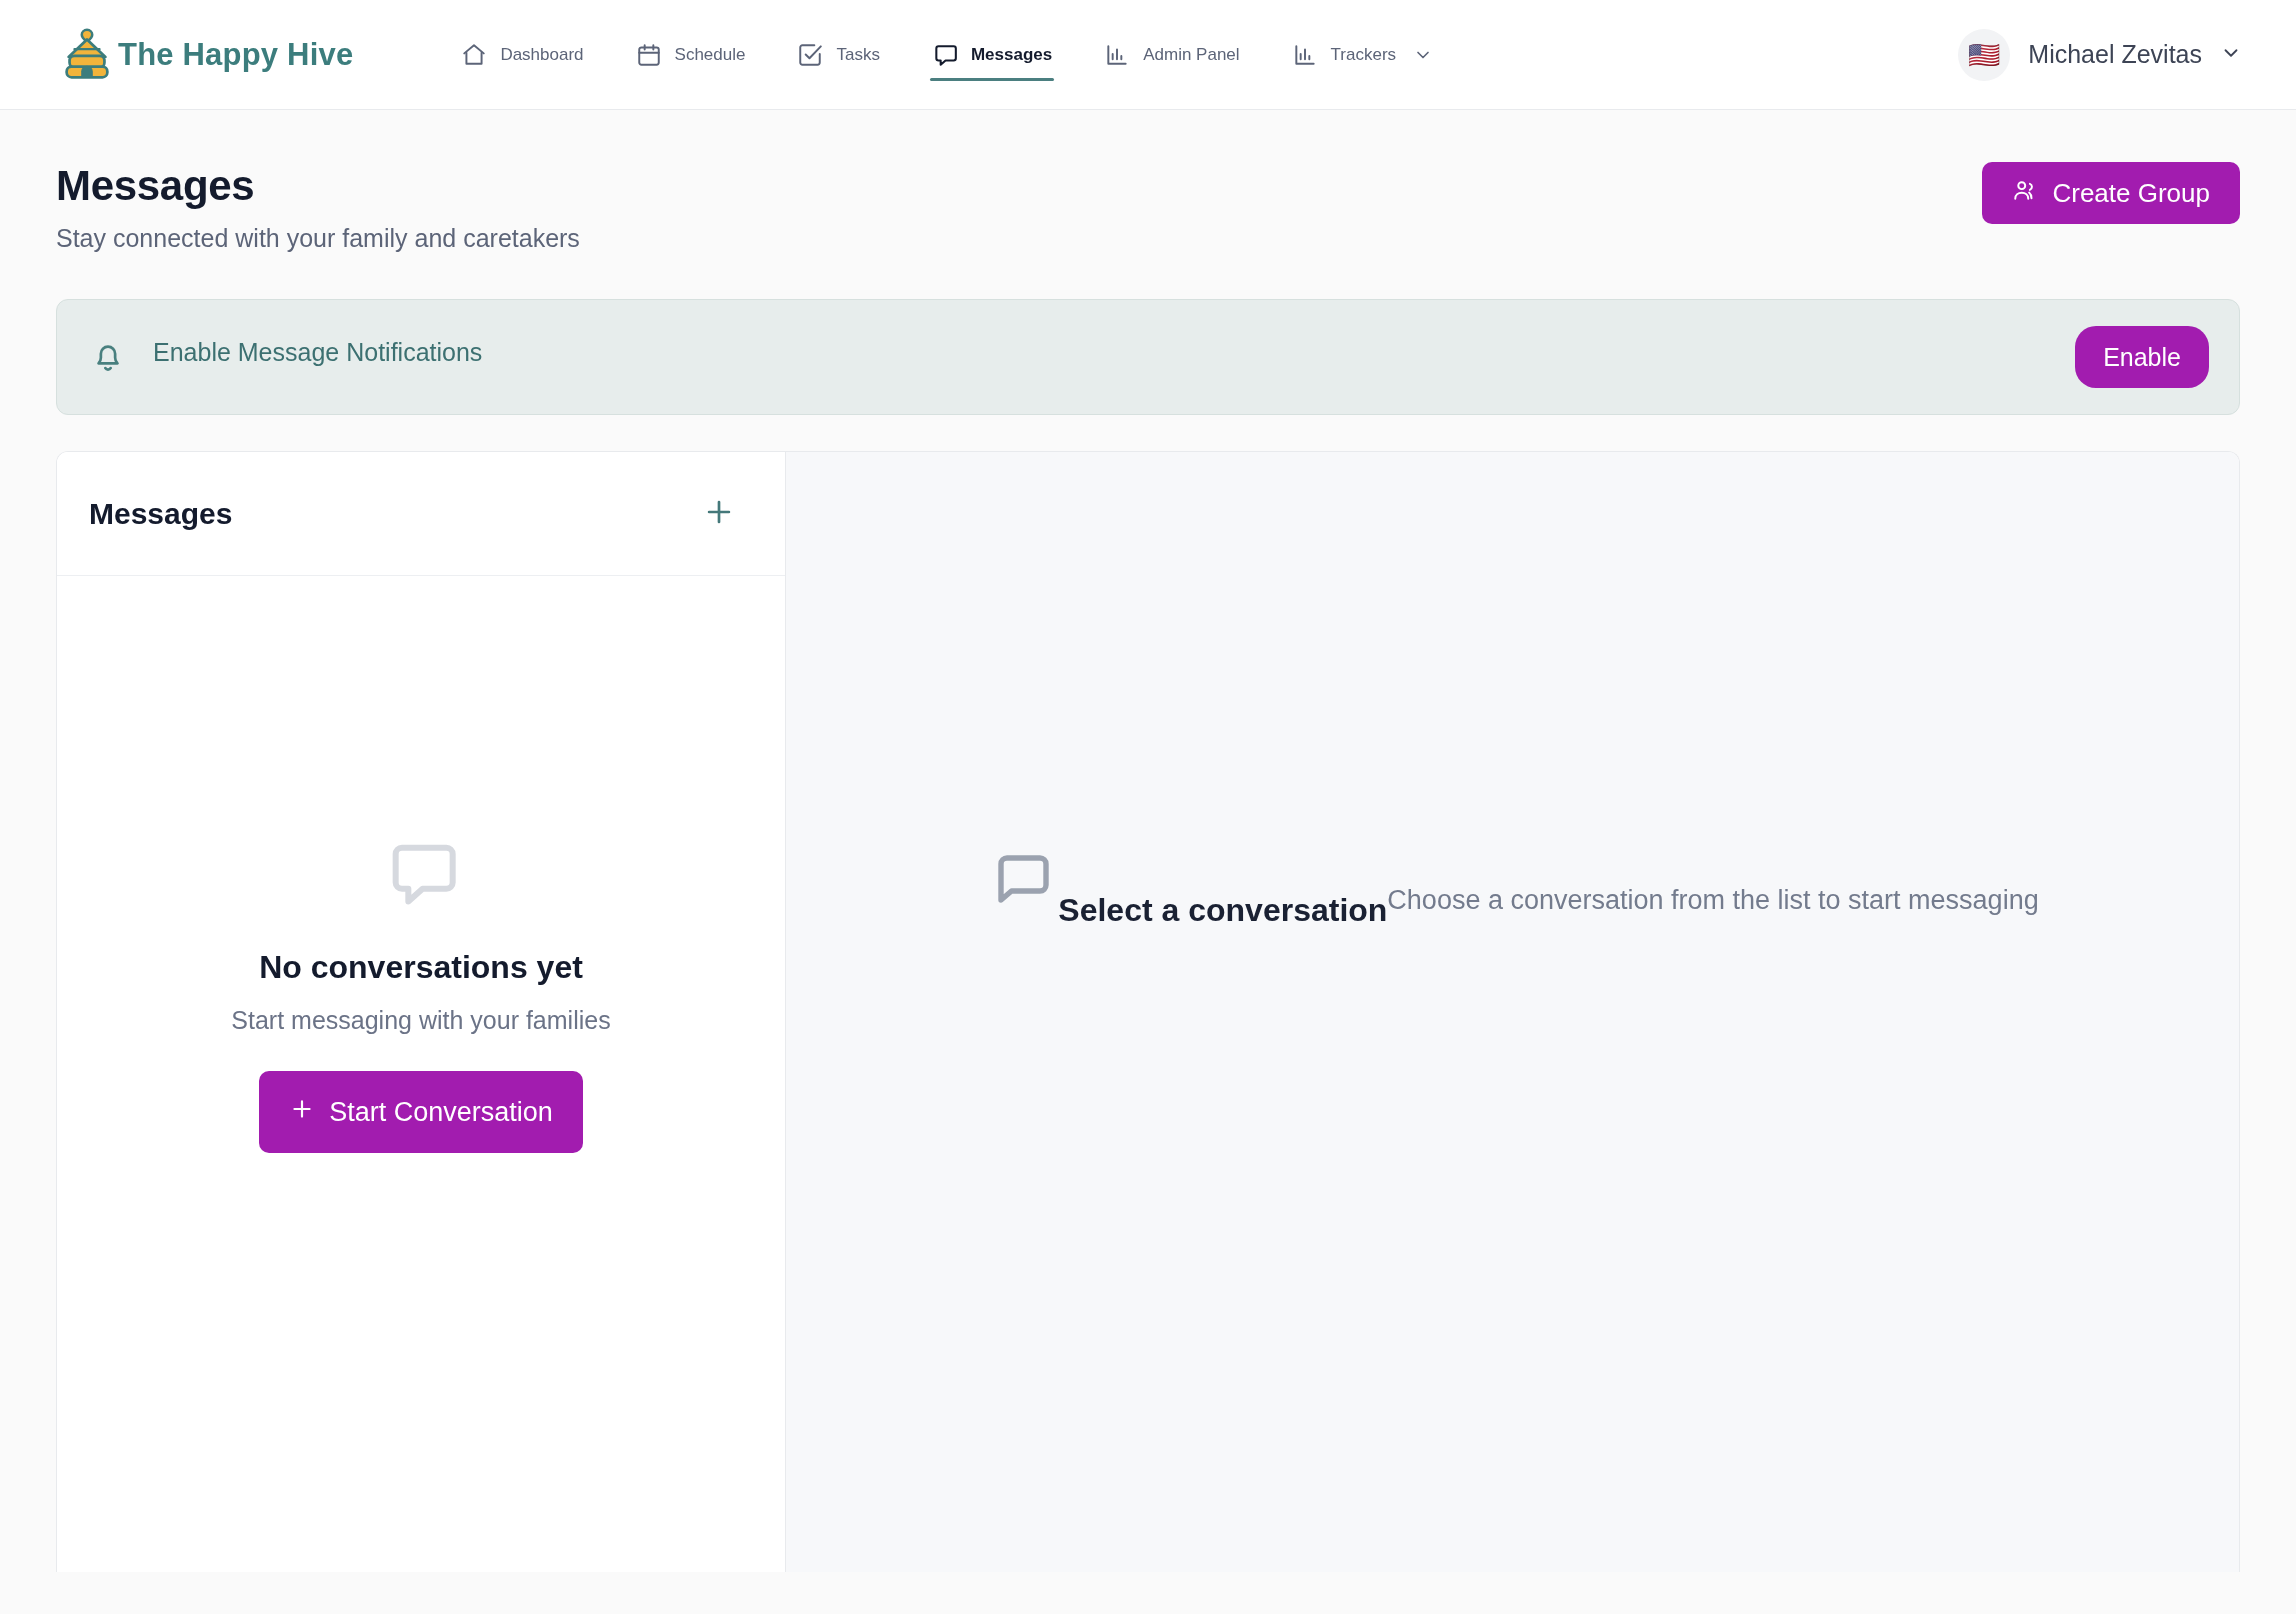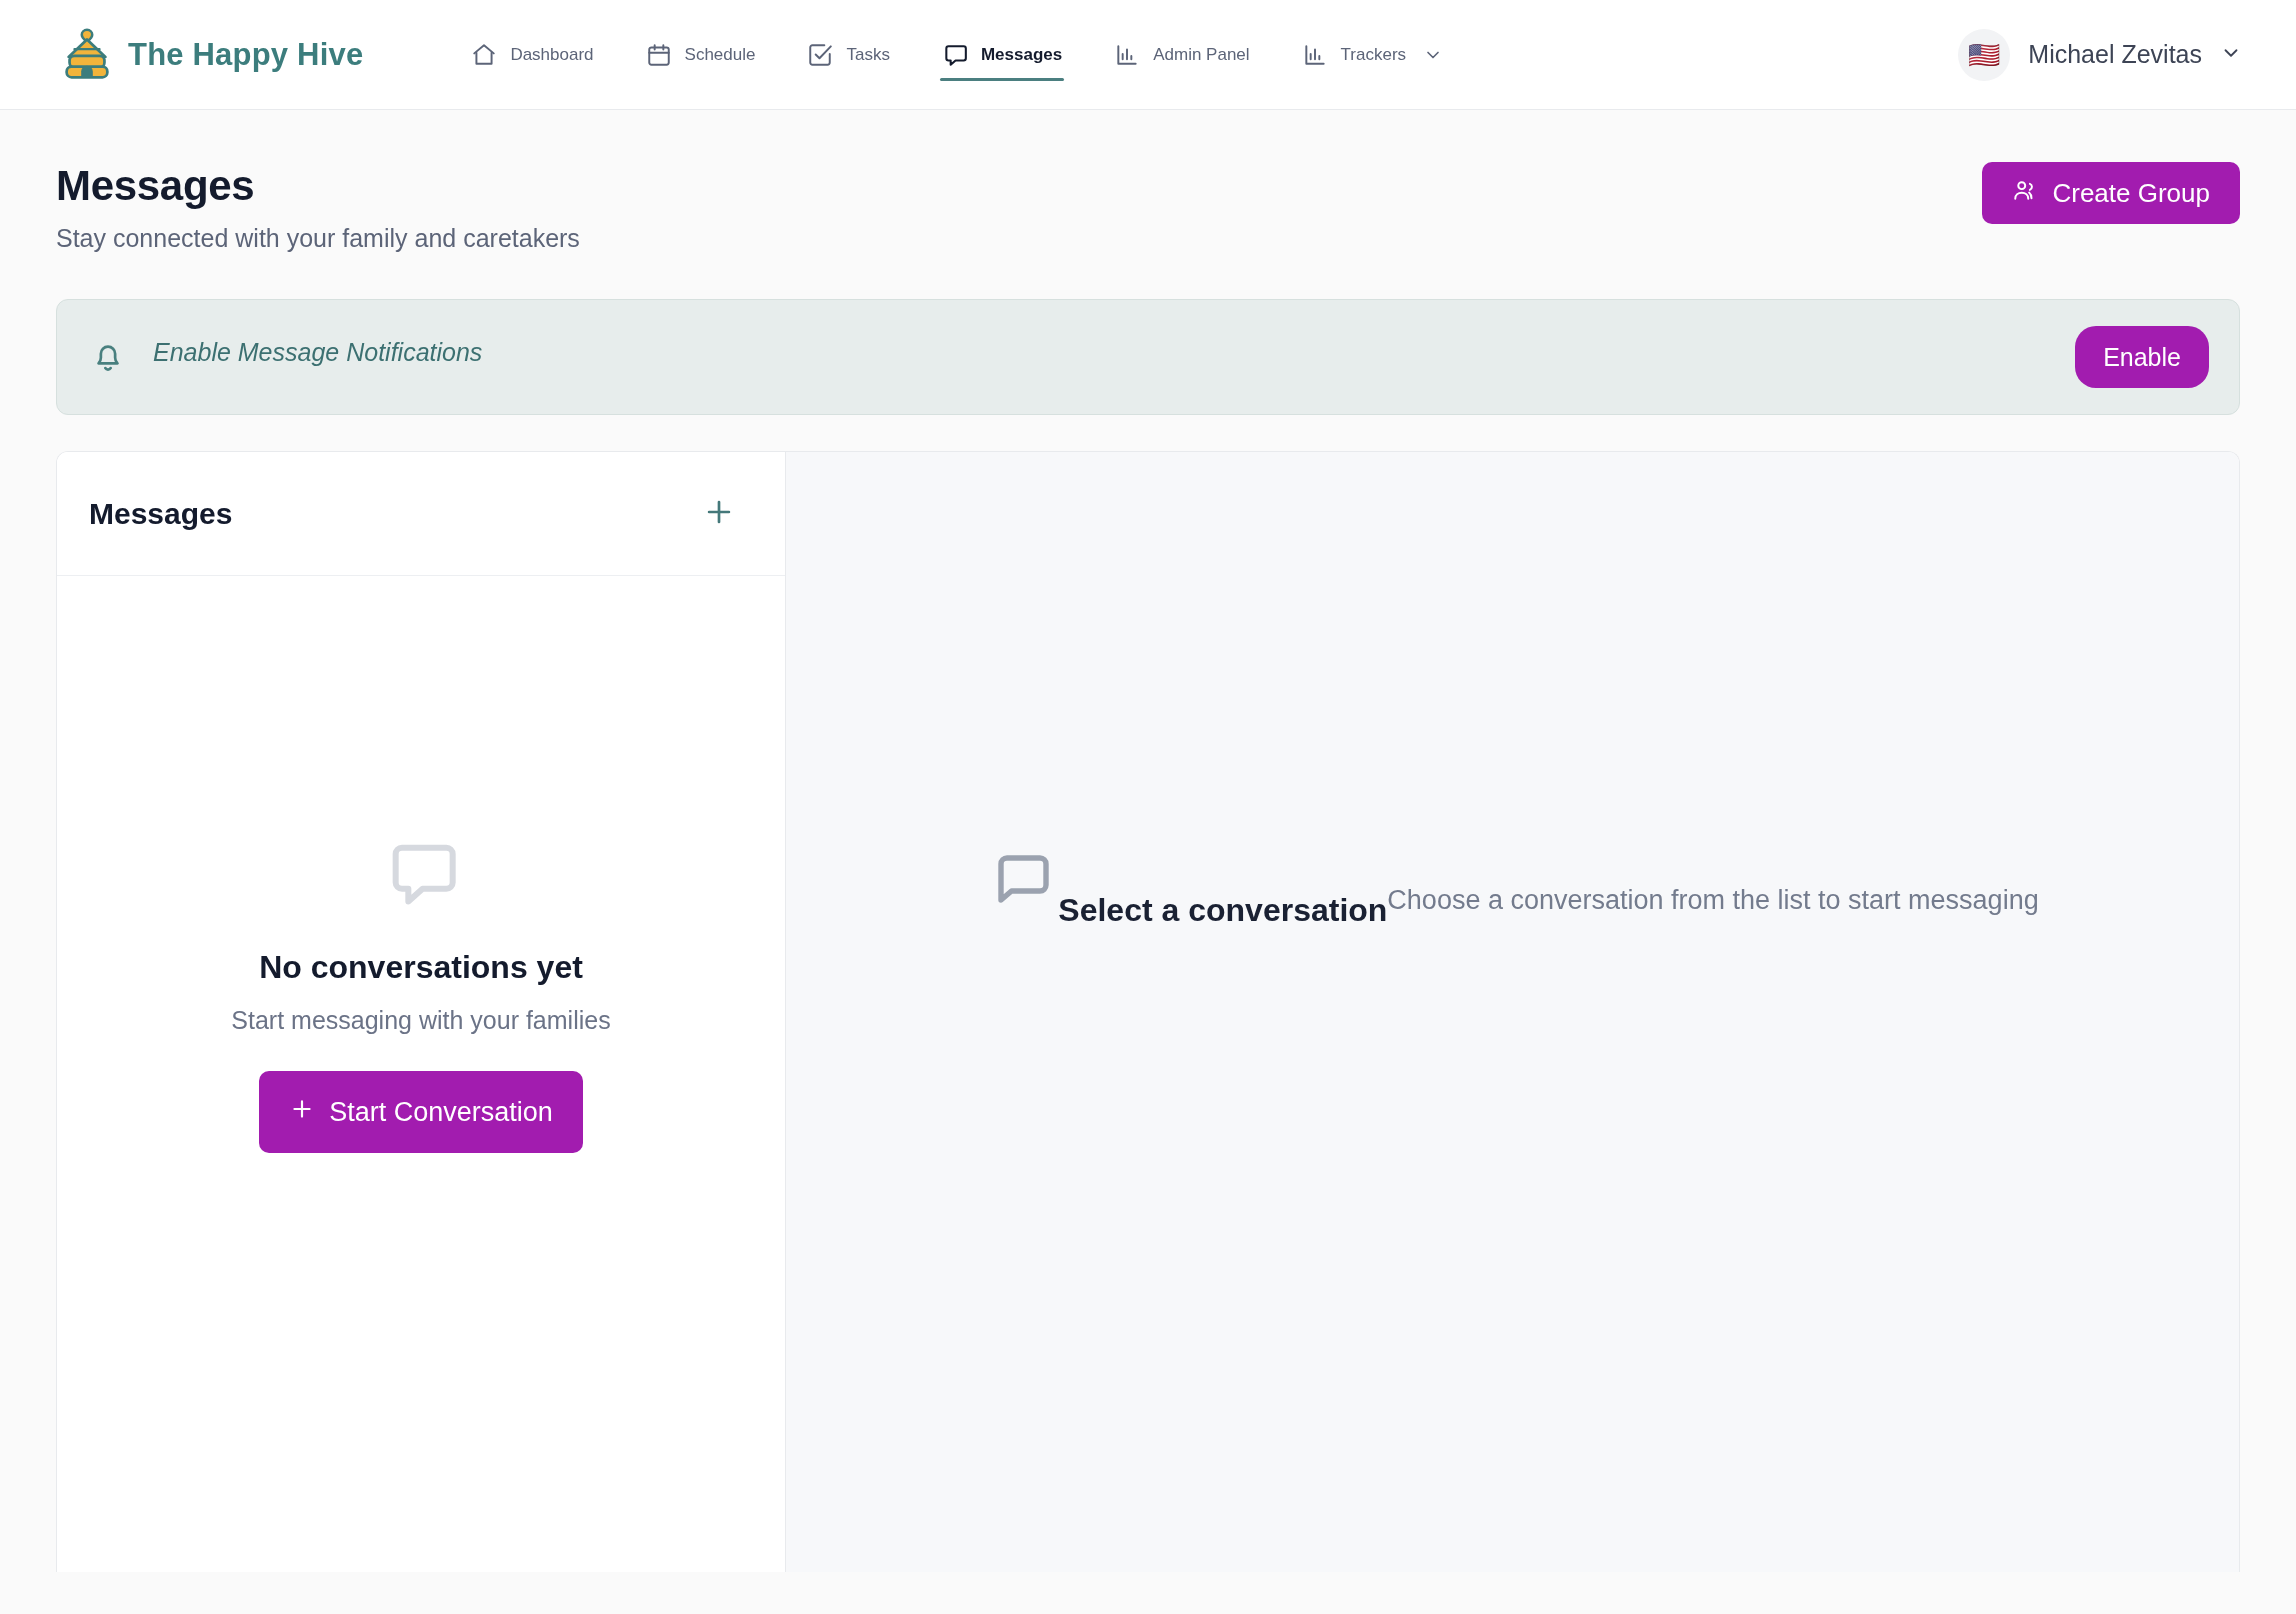--- a/index.html
+++ b/index.html
@@ -19,21 +19,20 @@
     border-bottom: 1px solid #E8EAED;
     display: flex;
     align-items: center;
     padding: 0 44px 0 56px;
     position: relative;
   }
 
   .brand {
     display: flex;
     align-items: center;
-    gap: 10px;
     flex-shrink: 0;
     text-align: center;
   }
   .brand-logo { width: 62px; height: 62px; display:block; }
   .brand-name {
     font-size: 31px;
     font-weight: bold;
     color: #3C7D7D;
     letter-spacing: 0.2px;
     white-space: nowrap;
@@ -141,21 +140,21 @@
     margin-top: 46px;
     background: #E7EDEC;
     border: 1px solid #D6E0DE;
     border-radius: 12px;
     padding: 26px 30px 26px 32px;
     display: flex;
     align-items: center;
     gap: 26px;
   }
   .banner-icon { flex-shrink: 0; display:flex; align-items:center; }
-  .banner-text { flex: 1; font-style: italic; }
+  .banner-text { flex: 1; }
   .banner-title {
     font-size: 25px;
     color: #3C7071;
     margin-bottom: 9px;
   }
   .banner-desc {
     font-size: 25px;
     color: #43797A;
   }
   .btn-enable {

